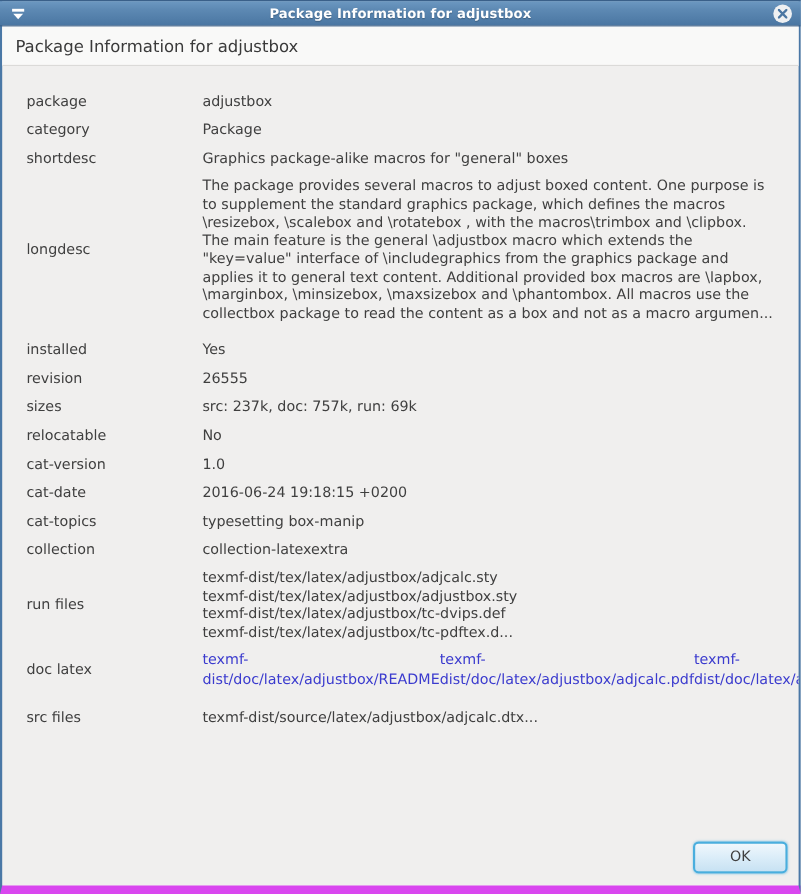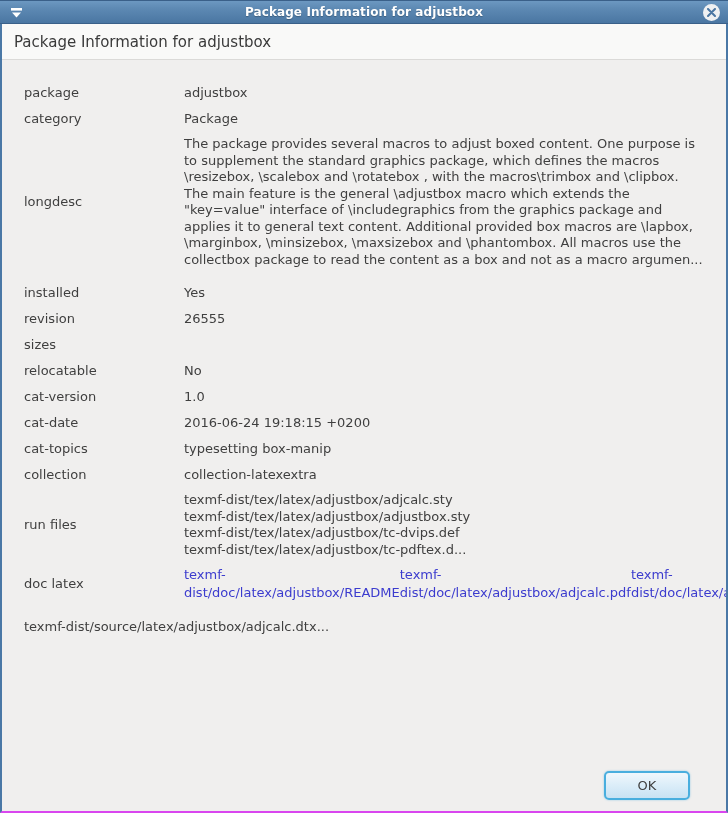--- a/index.html
+++ b/index.html
@@ -6,21 +6,21 @@
   html, body { width: 728px; height: 813px; }
   body {
     font-family: "DejaVu Sans", "Liberation Sans", sans-serif;
     background: #f0efee;
   }
   .window {
     width: 728px; height: 813px;
     display: flex; flex-direction: column;
     border-left: 2px solid #4a78a6;
     border-right: 2px solid #4a78a6;
-    border-bottom: 2px solid #d946ef;
+    border-bottom: 8px solid #d946ef;
     background: #f0efee;
   }
   
   .titlebar {
     height: 24px; flex: 0 0 24px;
     margin: -0px -2px 0 -2px;
     background: linear-gradient(to bottom, #6c98c1 0%, #5d89b3 35%, #4a76a2 100%);
     border-top: 1px solid #3a6089;
     border-bottom: 1px solid #3a6089;
     display: flex; align-items: center;
@@ -67,21 +67,21 @@
   .row .value.paragraph,
   .row .value.multiline { white-space: pre-line; line-height: 16.5px; }
   .row.gap-top-sm { margin-top: 16px; }
   .row.gap-top { margin-top: 8px; }
   .links { display: flex; flex-direction: row; line-height: 16.5px; }
   .links a { color: #3b3bce; text-decoration: none; cursor: pointer; }
   
   .footer {
     flex: 0 0 52px;
     display: flex; align-items: center; justify-content: flex-end;
-    padding-right: 36px;
+    padding-right: 10px;
   }
   .ok-button {
     min-width: 86px; height: 29px;
     font-family: "DejaVu Sans", "Liberation Sans", sans-serif;
     font-size: 13px; color: #3f3f3f;
     background: linear-gradient(to bottom, #f0f7fc 0%, #ddeef9 45%, #c8e2f3 100%);
     border: 2px solid #49aede;
     border-radius: 5px;
     box-shadow: 0 0 2px rgba(73,174,222,0.6);
     cursor: pointer;
@@ -116,20 +116,24 @@
     <div class="row">
       <div class="label">package</div>
       <div class="value">adjustbox</div>
     </div>
 
     <div class="row">
       <div class="label">category</div>
       <div class="value">Package</div>
     </div>
 
+    <div class="row">
+      <div class="label">shortdesc</div>
+      <div class="value">Graphics package-alike macros for "general" boxes</div>
+    </div>
 
     <div class="row">
       <div class="label">longdesc</div>
       <div class="value paragraph">The package provides several macros to adjust boxed content. One purpose is
 to supplement the standard graphics package, which defines the macros
 \resizebox, \scalebox and \rotatebox , with the macros\trimbox and \clipbox.
 The main feature is the general \adjustbox macro which extends the
 "key=value" interface of \includegraphics from the graphics package and
 applies it to general text content. Additional provided box macros are \lapbox,
 \marginbox, \minsizebox, \maxsizebox and \phantombox. All macros use the
@@ -141,20 +145,21 @@
       <div class="value">Yes</div>
     </div>
 
     <div class="row">
       <div class="label">revision</div>
       <div class="value">26555</div>
     </div>
 
     <div class="row">
       <div class="label">sizes</div>
+      <div class="value">src: 237k, doc: 757k, run: 69k</div>
     </div>
 
     <div class="row">
       <div class="label">relocatable</div>
       <div class="value">No</div>
     </div>
 
     <div class="row">
       <div class="label">cat-version</div>
       <div class="value">1.0</div>
@@ -189,20 +194,21 @@
       <div class="label">doc latex</div>
       <div class="value links">
         <a>texmf-dist/doc/latex/adjustbox/README</a>
         <a>texmf-dist/doc/latex/adjustbox/adjcalc.pdf</a>
         <a>texmf-dist/doc/latex/adjustbox/adjustbox.pdf</a>
         <a>texmf-dist/doc/latex/adjustbox/trimclip.pdf</a>
       </div>
     </div>
 
     <div class="row gap-top-sm">
+      <div class="label">src files</div>
       <div class="value">texmf-dist/source/latex/adjustbox/adjcalc.dtx...</div>
     </div>
 
   </div>
 
   <div class="footer">
     <button class="ok-button">OK</button>
   </div>
 
 </div>

